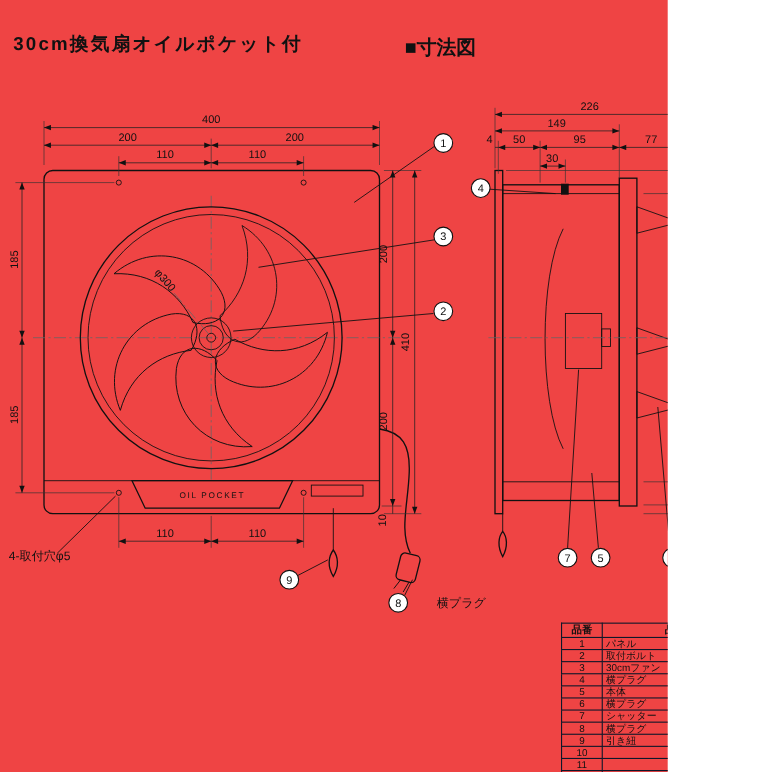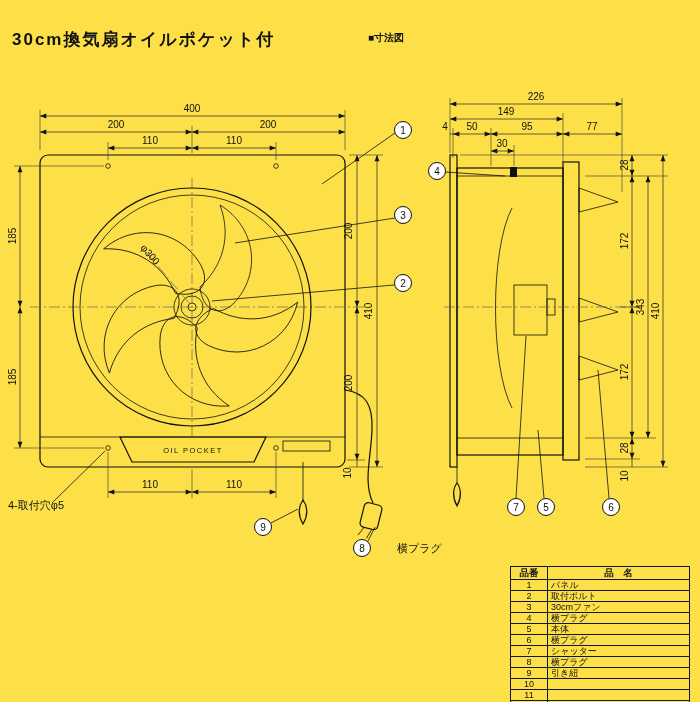--- a/index.html
+++ b/index.html
@@ -1,19 +1,19 @@
 <!DOCTYPE html>
 <html><head>
 <meta charset="utf-8">
 <style>
   html,body{margin:0;padding:0;background:#fff;}
-  #page{position:relative;width:700px;height:702px;background:#fde047;overflow:hidden;
+  #page{position:relative;width:607px;height:702px;background:#ef4444;overflow:hidden;
         font-family:"Liberation Sans","DejaVu Sans",sans-serif;color:#111;}
   .title{position:absolute;left:12px;top:28px;font-size:17px;font-weight:bold;letter-spacing:2px;white-space:nowrap;}
-  .section{position:absolute;left:368px;top:31px;font-size:10px;font-weight:bold;white-space:nowrap;}
+  .section{position:absolute;left:368px;top:31px;font-size:18px;font-weight:bold;white-space:nowrap;}
   svg.draw{position:absolute;left:0;top:0;}
   svg text{font-family:"Liberation Sans","DejaVu Sans",sans-serif;font-size:10px;fill:#111;}
   .tm{text-anchor:middle;}
   .jp{font-size:11px;}
   .outline{fill:none;stroke:#111;stroke-width:1.2;}
   .thin{fill:none;stroke:#111;stroke-width:0.8;}
   .ext{stroke:#333;stroke-width:0.6;fill:none;}
   .dim{stroke:#222;stroke-width:0.7;fill:none;}
   .cl{stroke:#666;stroke-width:0.7;fill:none;stroke-dasharray:11 3 2 3;}
   .leader{stroke:#111;stroke-width:0.8;fill:none;}

